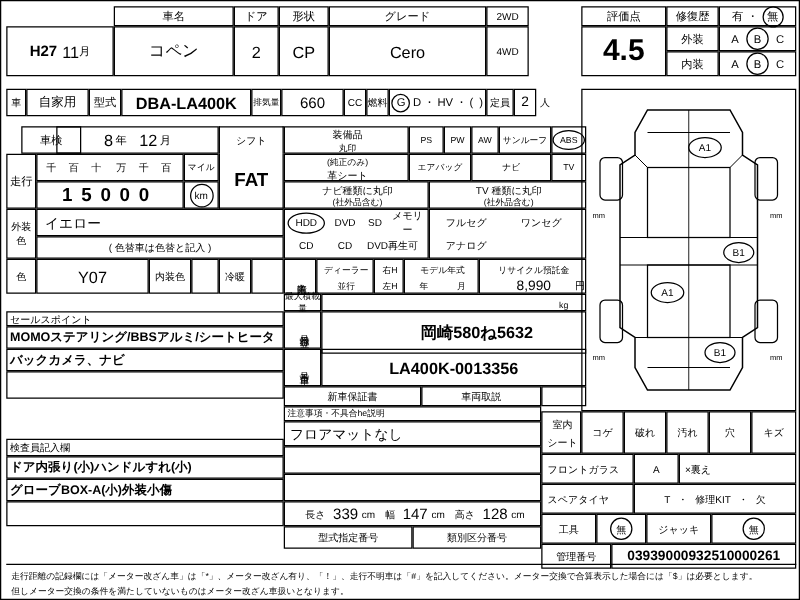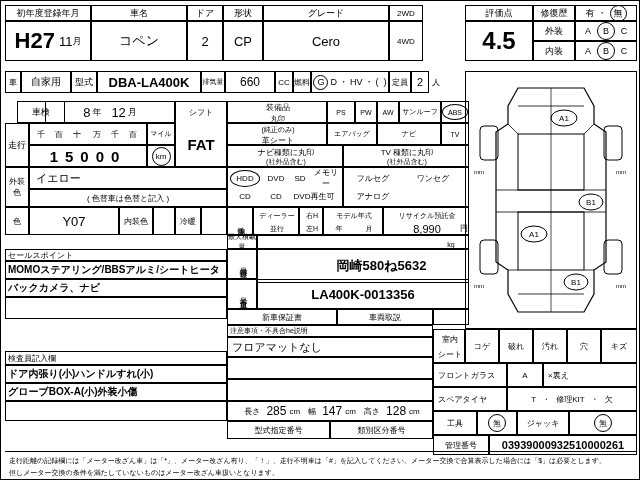--- a/index.html
+++ b/index.html
@@ -10,34 +10,33 @@
   .c{display:flex;align-items:center;justify-content:center;text-align:center;}
   .l{display:flex;align-items:center;justify-content:flex-start;text-align:left;padding-left:2px;}
   .f7{font-size:7px;}
   .f8{font-size:8px;}
   .f9{font-size:9px;}
   .f10{font-size:10px;}
   .f11{font-size:11px;}
   .f12{font-size:12px;}
   .f13{font-size:13px;text-align:right;}
   .f15{font-size:15px;}
-  .f17{font-size:22px;}
+  .f17{font-size:12px;}
   .f24{font-size:24px;}
   .b{font-weight:bold;}
   .circ{border:1.6px solid #000;border-radius:50%;}
   .ellip{border:1.6px solid #000;border-radius:50%;}
   .hline{position:absolute;background:#000;height:1px;}
   svg{display:block;}
 </style>
 </head>
 <body>
 
 <div id="sheet">
 
-  <div class="bx c f9" style="left:4px;top:4px;width:86px;height:16px;">初年度登録年月</div>
   <div class="bx c f9" style="left:90px;top:4px;width:96px;height:16px;">車名</div>
   <div class="bx c f9" style="left:186px;top:4px;width:36px;height:16px;">ドア</div>
   <div class="bx c f9" style="left:222px;top:4px;width:40px;height:16px;">形状</div>
   <div class="bx c f9" style="left:262px;top:4px;width:126px;height:16px;">グレード</div>
   <div class="bx c f8" style="left:388px;top:4px;width:34px;height:16px;">2WD</div>
 
   <div class="bx c" style="left:4px;top:20px;width:86px;height:40px;">
     <span class="f17 b" style="margin-right:4px;">H27</span>
     <span class="f13">11</span>
     <span class="f9">月</span>
@@ -204,21 +203,21 @@
   <div class="bx" style="left:226px;top:356px;width:206px;height:22px;"></div>
   <div class="bx" style="left:226px;top:378px;width:206px;height:22px;"></div>
 
   <div class="bx l f8" style="left:4px;top:350px;width:222px;height:14px;font-family:Liberation Serif, serif;">検査員記入欄</div>
   <div class="bx l f10 b" style="left:4px;top:364px;width:222px;height:18px;">ドア内張り(小)ハンドルすれ(小)</div>
   <div class="bx l f10 b" style="left:4px;top:382px;width:222px;height:18px;">グローブBOX-A(小)外装小傷</div>
   <div class="bx" style="left:4px;top:400px;width:222px;height:20px;"></div>
 
   <div class="bx c" style="left:226px;top:400px;width:206px;height:20px;">
     <span class="f8" style="margin-left:4px;">長さ</span>
-    <span class="f12" style="margin-left:6px;">285</span>
+    <span class="f12" style="margin-left:6px;">339</span>
     <span class="f8" style="margin:0 8px 0 3px;">cm</span>
     <span class="f8">幅</span>
     <span class="f12" style="margin-left:6px;">147</span>
     <span class="f8" style="margin:0 8px 0 3px;">cm</span>
     <span class="f8">高さ</span>
     <span class="f12" style="margin-left:6px;">128</span>
     <span class="f8" style="margin-left:3px;">cm</span>
   </div>
   <div class="bx c f8" style="left:226px;top:420px;width:103px;height:18px;">型式指定番号</div>
   <div class="bx c f8" style="left:329px;top:420px;width:103px;height:18px;">類別区分番号</div>

